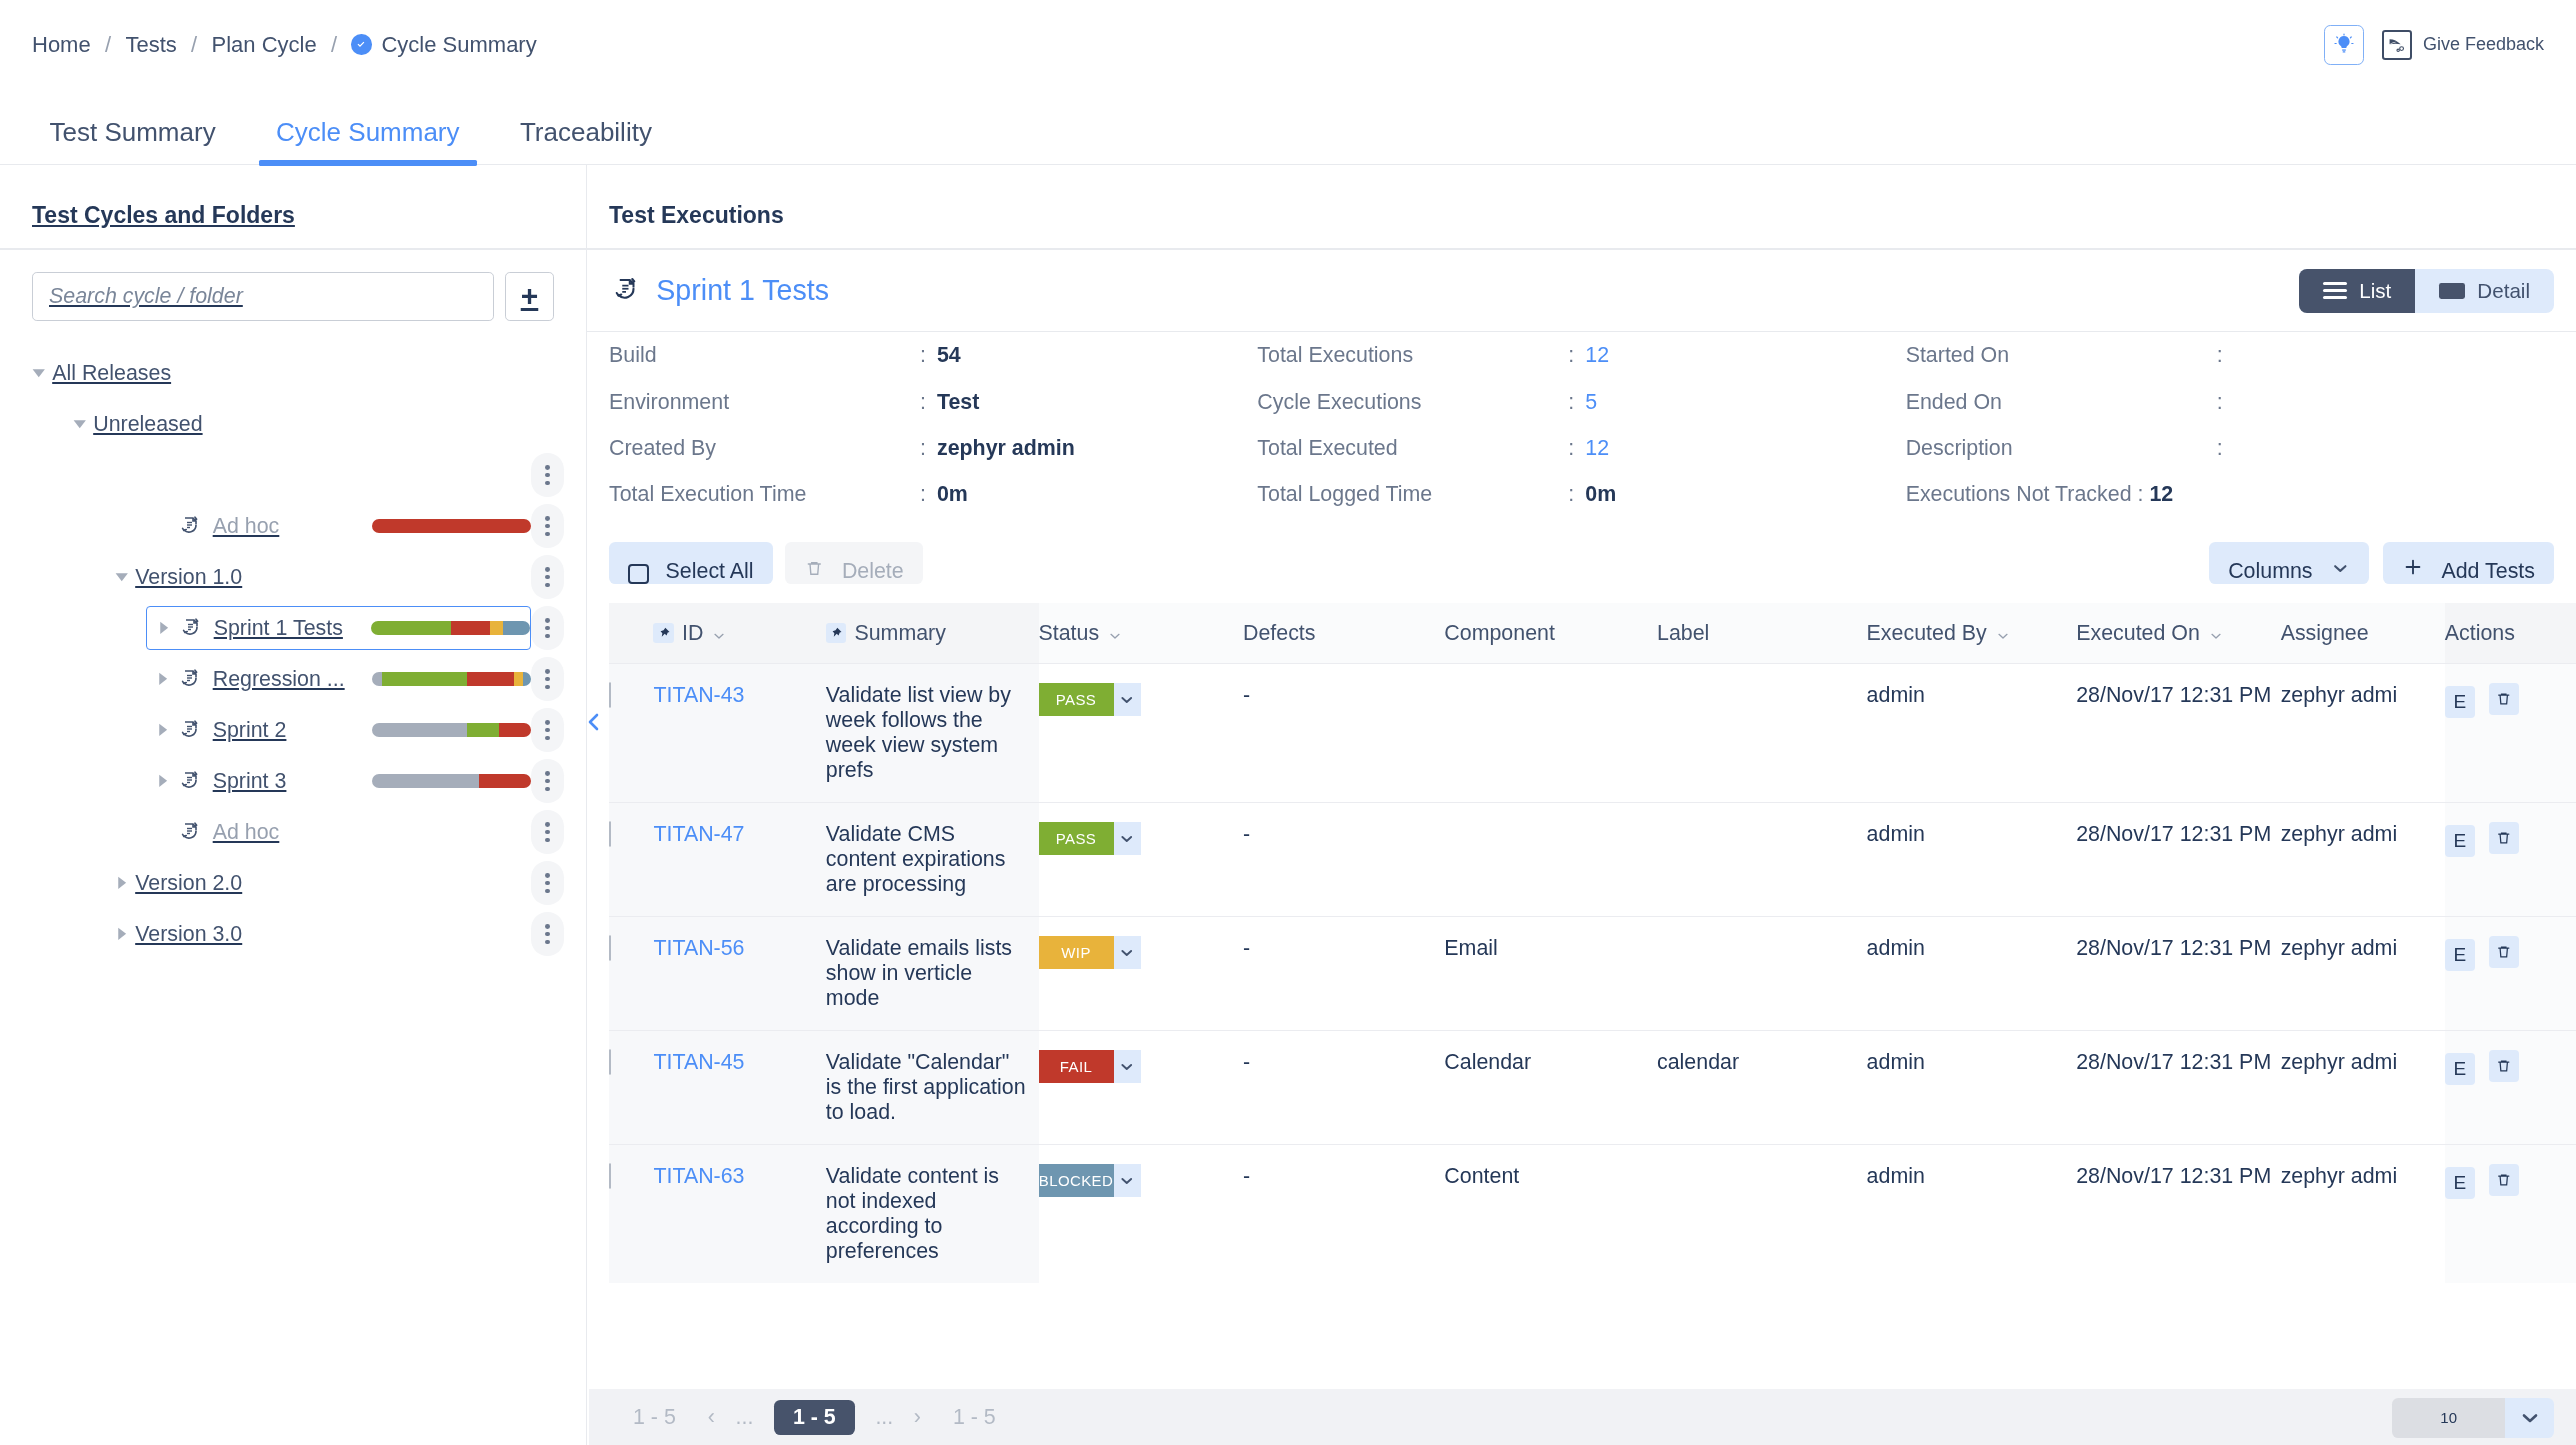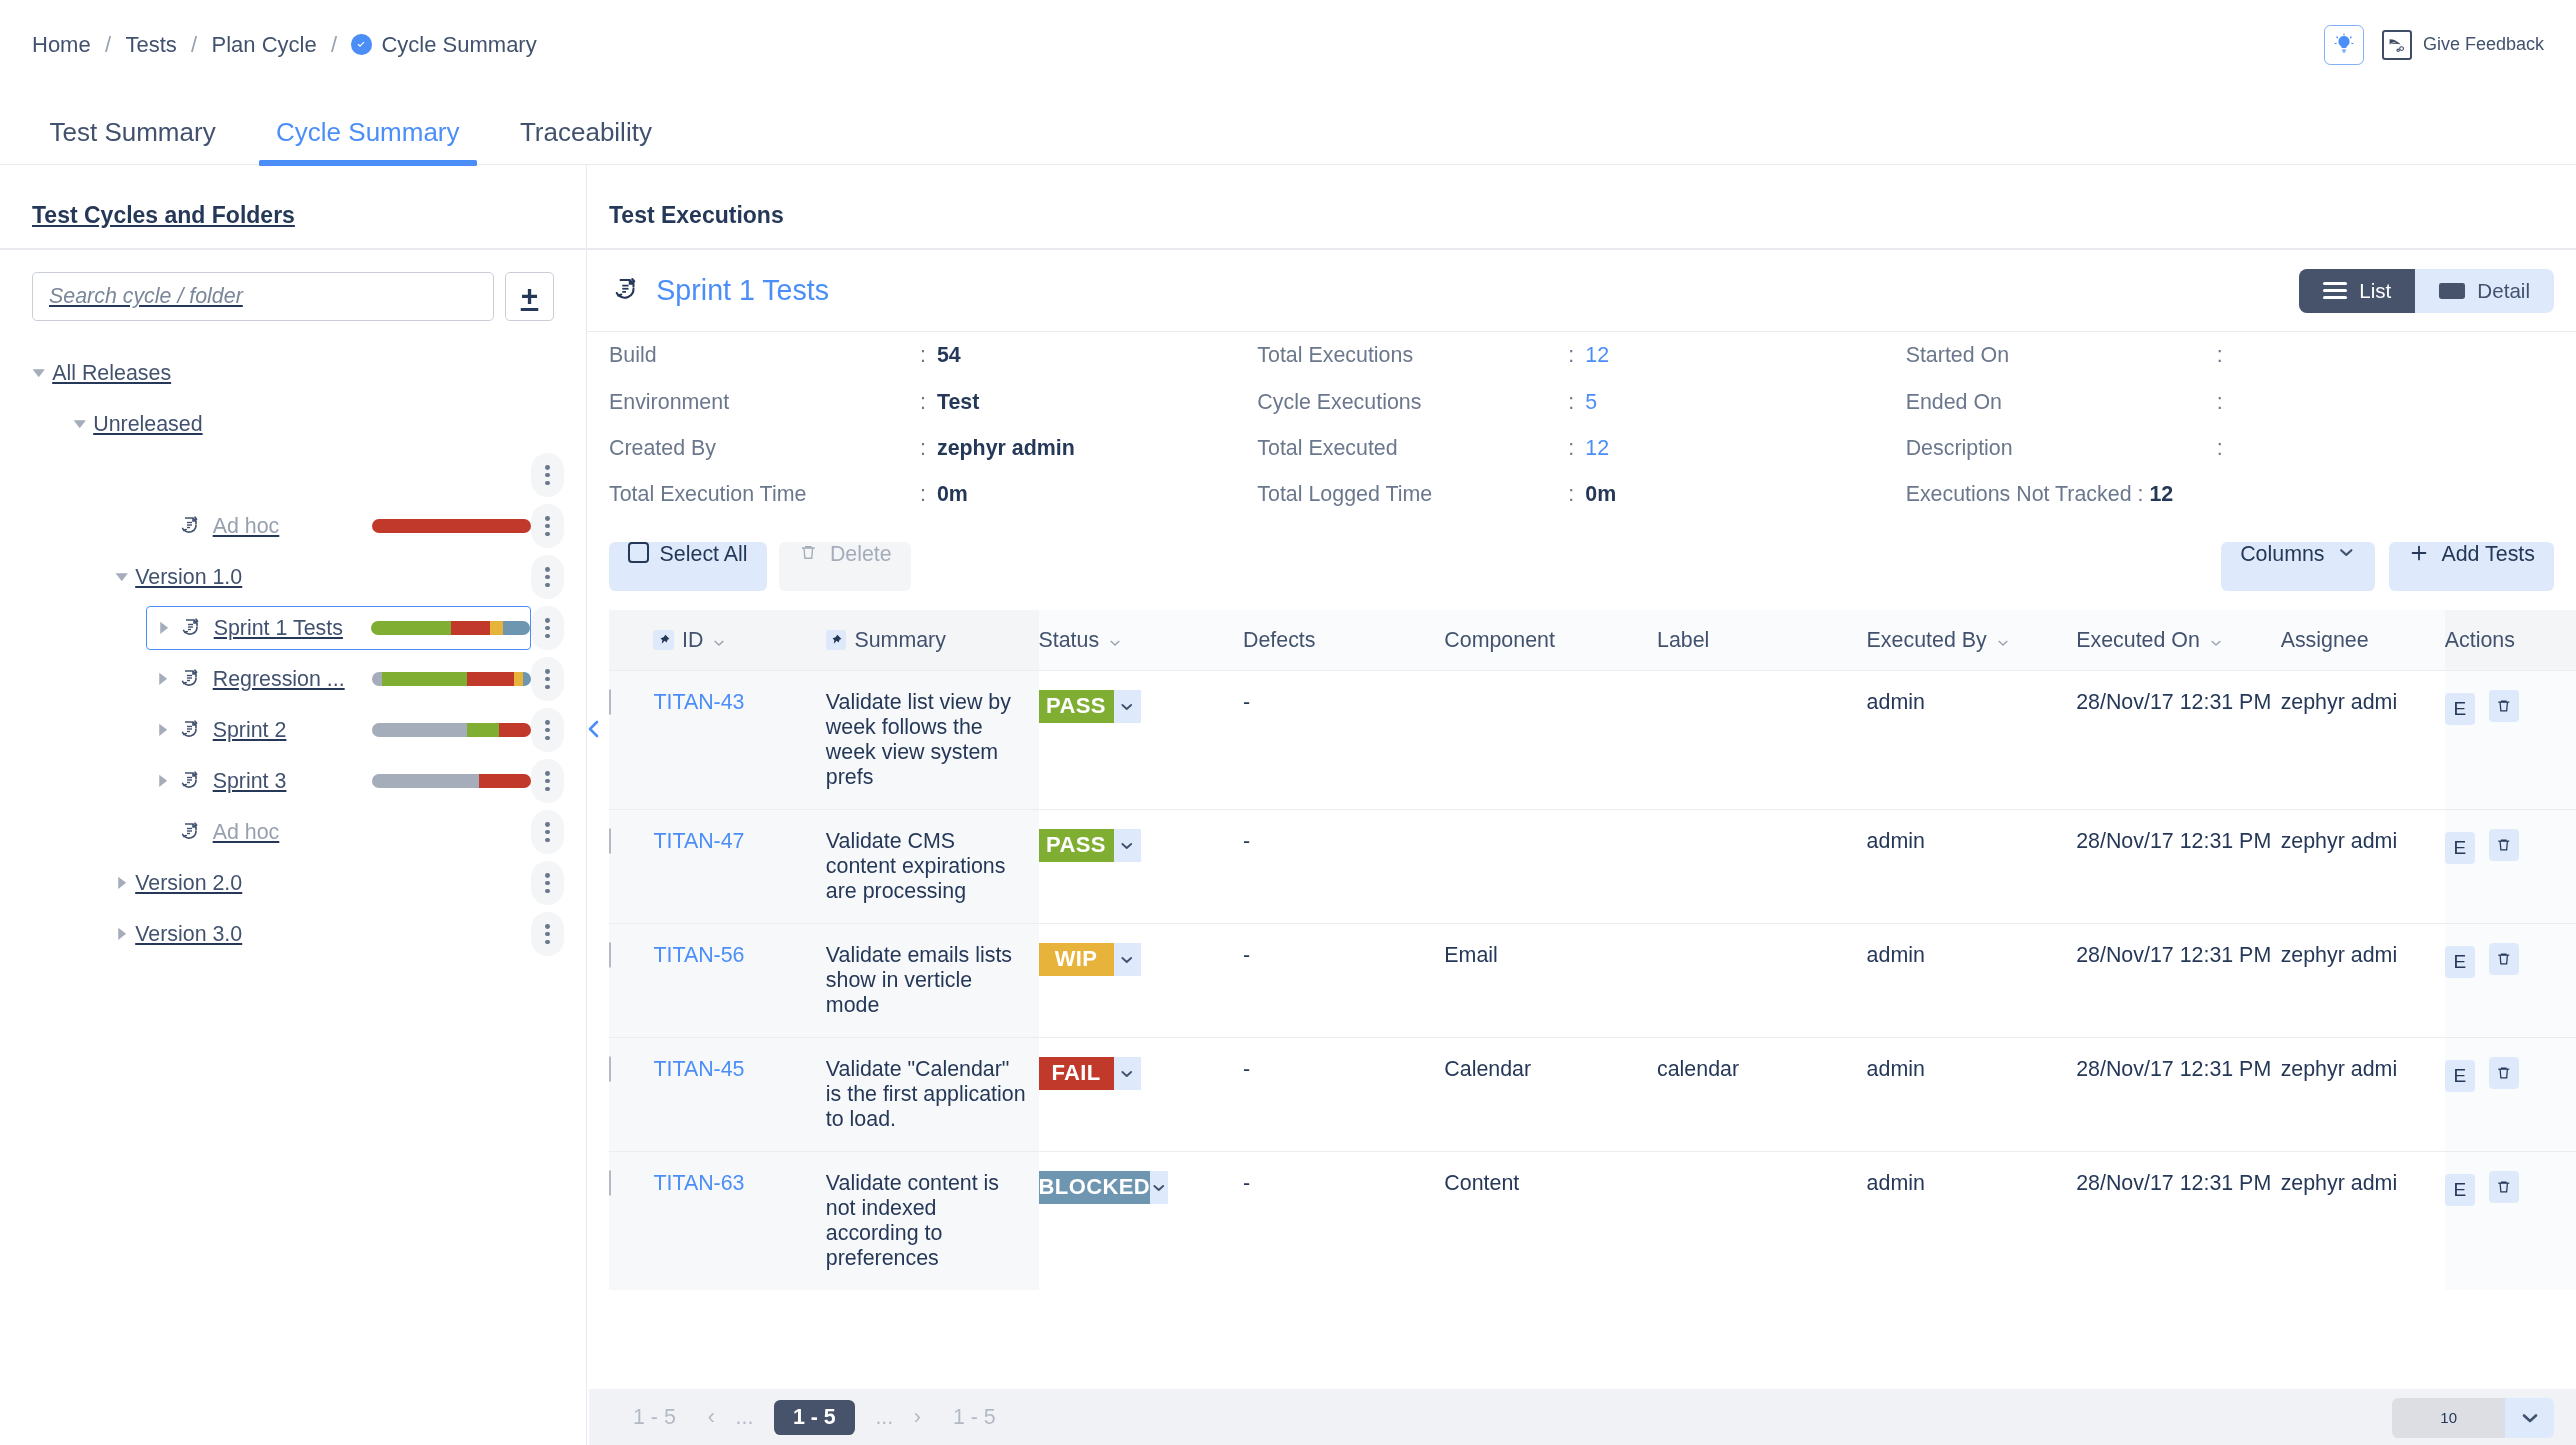--- a/index.html
+++ b/index.html
@@ -140,21 +140,21 @@
   .meta-v .colon { color:#6B778C; margin-right:11px; }
   .meta-v .val { color:#253858; }
   .meta-v .val.link { color:#4C8EF7; }
   .meta-v .val.bold { font-weight:bold; }
   .meta-inline { color:#6B778C; font-size:21.4px; grid-column: span 2; }
   .meta-inline b { color:#253858; }
 
   
   .actionbar { display:flex; align-items:center; padding: 11px 22px 19px 22px; position:relative; }
   .abtn {
-    display:flex; align-items:flex-start; gap:11px; height:49px; padding: 0 19px; border-radius:6.3px;
+    display:flex; align-items:flex-end; gap:17px; height:42px; padding: 0 19px; border-radius:6.3px;
     font-size:21.4px; cursor:pointer; border:none; font-family:"Liberation Sans",sans-serif;
   }
   .abtn.primary { background:#DEEAFB; color:#253858; }
   .abtn.disabled { background:#F4F5F7; color:#A5ADBA; margin-left:12.7px; }
   .chk-sq { width:20.6px; height:20.6px; border:2.4px solid #253858; border-radius:4px; }
   .right-actions { position:absolute; right:22px; top:11px; display:flex; gap:14.3px; }
 
   
   .tablewrap { flex:1; min-height:0; position:relative; padding-left:22px; }
   .collapse-handle {
@@ -175,21 +175,21 @@
   .chev-sm { width:16px; height:16px; flex:none; }
   tbody td { font-size:21.4px; color:#253858; vertical-align:top; padding: 19px 8px 19px 0; }
   tbody tr { border-top:1.6px solid #EBECF0; }
   tbody tr td.idcell, tbody tr td.sumcell, tbody tr td.chkcell { background:#F7F8FA; }
   tbody tr td.actcell { background:#FAFBFC; }
   .rowchk { width:20.6px; height:20.6px; border:1.6px solid #B3BAC5; border-radius:4.8px; background:#fff; cursor:pointer; }
   .idlink { color:#4C8EF7; cursor:pointer; }
   .status-wrap { display:flex; align-items:stretch; width:102px; }
   .status-pill {
     flex:1; height:33px; display:flex; align-items:center; justify-content:center;
-    color:#fff; font-size:22px; font-weight:bold; letter-spacing:0.4px;
+    color:#fff; font-size:15px; font-weight:normal; letter-spacing:0.4px;
   }
   .status-drop {
     width:27px; height:33px; background:#DEEAFB; display:flex; align-items:center; justify-content:center; cursor:pointer;
   }
   .dash { color:#253858; }
   .act-btn {
     width:30px; height:32px; background:#DEEAFB; border-radius:4px; display:inline-flex;
     align-items:center; justify-content:center; cursor:pointer; font-size:19px; color:#253858;
   }
   .act-btn + .act-btn { margin-left:14.3px; }

